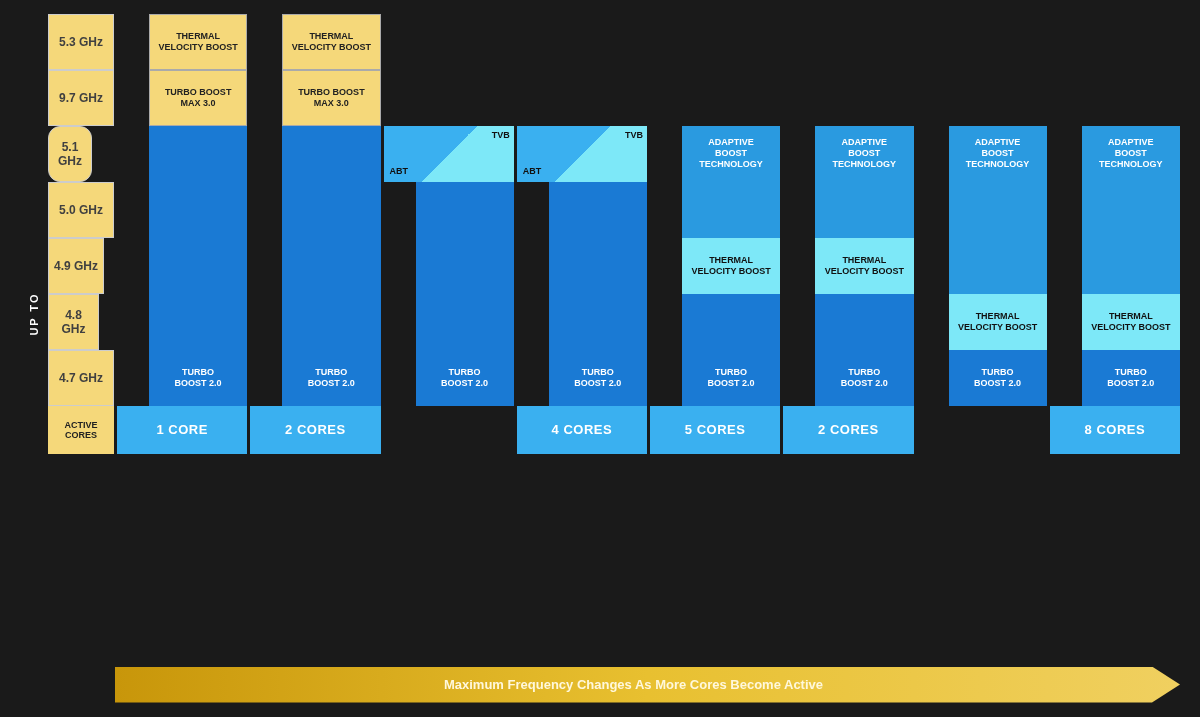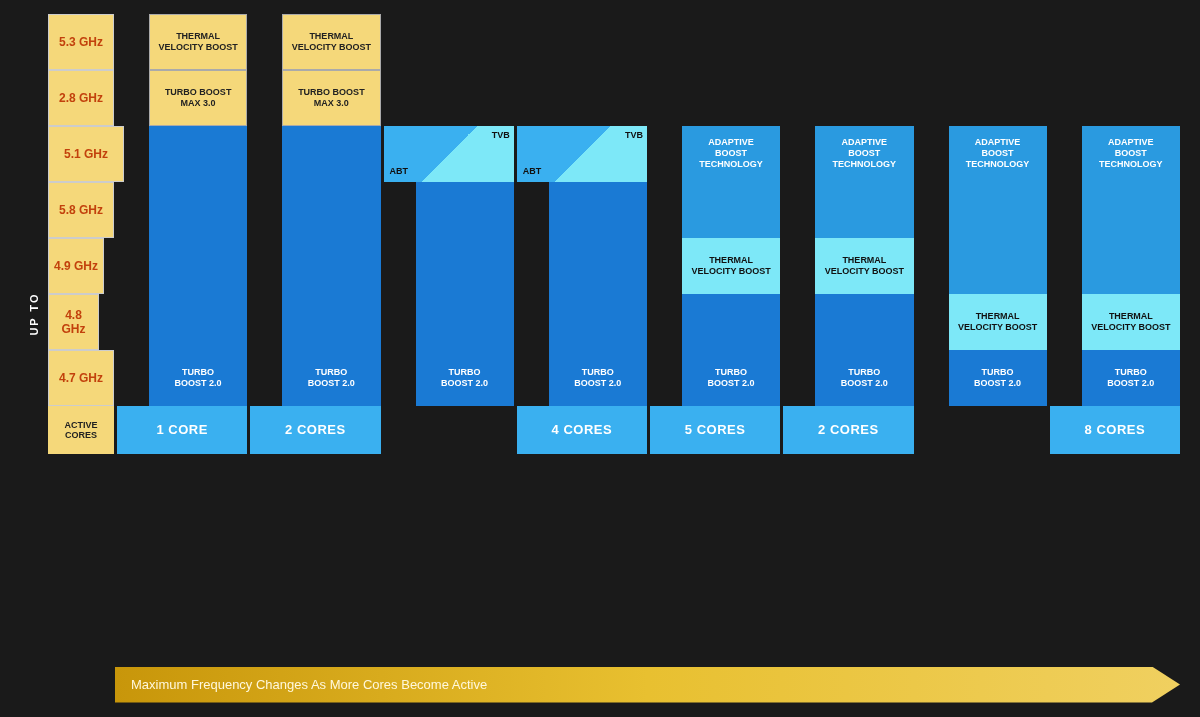--- a/index.html
+++ b/index.html
@@ -15,21 +15,21 @@
     }
     .chart-wrapper {
       width: 1160px;
       height: 690px;
       position: relative;
       display: flex;
       flex-direction: column;
     }
     .freq-label {
       background: #f5d87a;
-      color: #c2410c;
+      color: #404040;
       font-weight: bold;
       font-size: 12px;
       text-align: center;
       padding: 3px 4px;
       border: 1px solid #ccc;
       width: 60px;
       height: 56px;
       display: flex;
       align-items: center;
       justify-content: center;
@@ -118,23 +118,23 @@
 <div class="chart-wrapper">
 
   <div style="display:flex; flex:1; gap:0; position:relative;">
 
     <div style="width:28px; display:flex; align-items:center; justify-content:center; flex-shrink:0; padding-bottom:48px;">
       <div style="transform:rotate(-90deg); white-space:nowrap; color:white; font-weight:bold; font-size:11px; letter-spacing:2px;">UP TO</div>
     </div>
 
     <div style="width:66px; flex-shrink:0; display:flex; flex-direction:column; gap:0;">
       <div class="freq-label row-h" style="width:66px;">5.3 GHz</div>
-      <div class="freq-label row-h" style="width:66px;">2.8 GHz</div>
-      <div class="freq-label row-h" style="width:76px;">5.1 GHz</div>
-      <div class="freq-label row-h" style="width:66px;">5.8 GHz</div>
+      <div class="freq-label row-h" style="width:66px;">9.7 GHz</div>
+      <div class="freq-label row-h" style="width:44px;border-radius:12px;">5.1 GHz</div>
+      <div class="freq-label row-h" style="width:66px;">5.0 GHz</div>
       <div class="freq-label row-h" style="width:56px;">4.9 GHz</div>
       <div class="freq-label row-h" style="width:51px;">4.8 GHz</div>
       <div class="freq-label row-h" style="width:66px;">4.7 GHz</div>
       <div class="active-cores-label bottom-row" style="width:66px; font-size:9px;">ACTIVE CORES</div>
     </div>
 
     <div style="display:flex; flex:1; gap:3px; padding-left:3px;">
 
       <div class="data-col">
         <div class="cell cell-yellow row-h" style="font-size:9px; font-weight:bold; color:#222; border:1px solid #aaa; padding:2px;">THERMAL<br>VELOCITY BOOST</div>
@@ -233,17 +233,17 @@
         <div class="cell cell-blue-dark row-h" style="font-size:9px; padding:2px;">TURBO<br>BOOST 2.0</div>
         <div class="bottom-label bottom-row">8 CORES</div>
       </div>
 
     </div>
   </div>
 
   <div class="arrow-row">
     <div style="width:95px; flex-shrink:0;"></div>
     <div style="flex:1; display:flex; align-items:center; background:linear-gradient(to right, #c8960a, #e8c030, #f0d060); height:36px; clip-path:polygon(0 0, calc(100% - 28px) 0, 100% 50%, calc(100% - 28px) 100%, 0 100%); padding-left:16px; padding-right:44px;">
-      <span style="color:#fff8dc; font-size:13px; font-weight:normal; width:100%;">Maximum Frequency Changes As More Cores Become Active</span>
+      <span style="color:#fff8dc; font-size:13px; font-weight:bold; text-align:center; width:100%;">Maximum Frequency Changes As More Cores Become Active</span>
     </div>
   </div>
 
 </div>
 
 </body></html>

